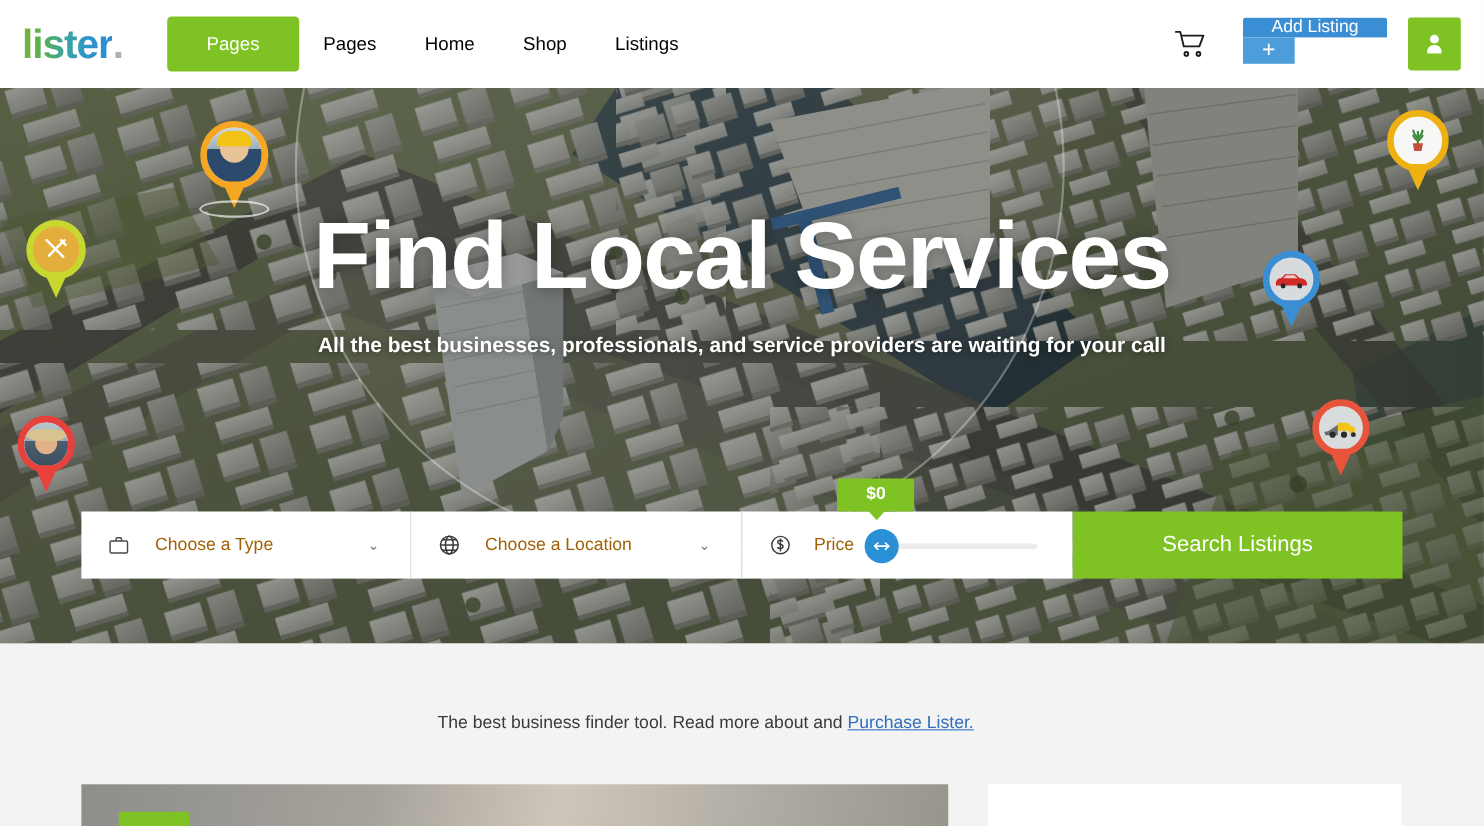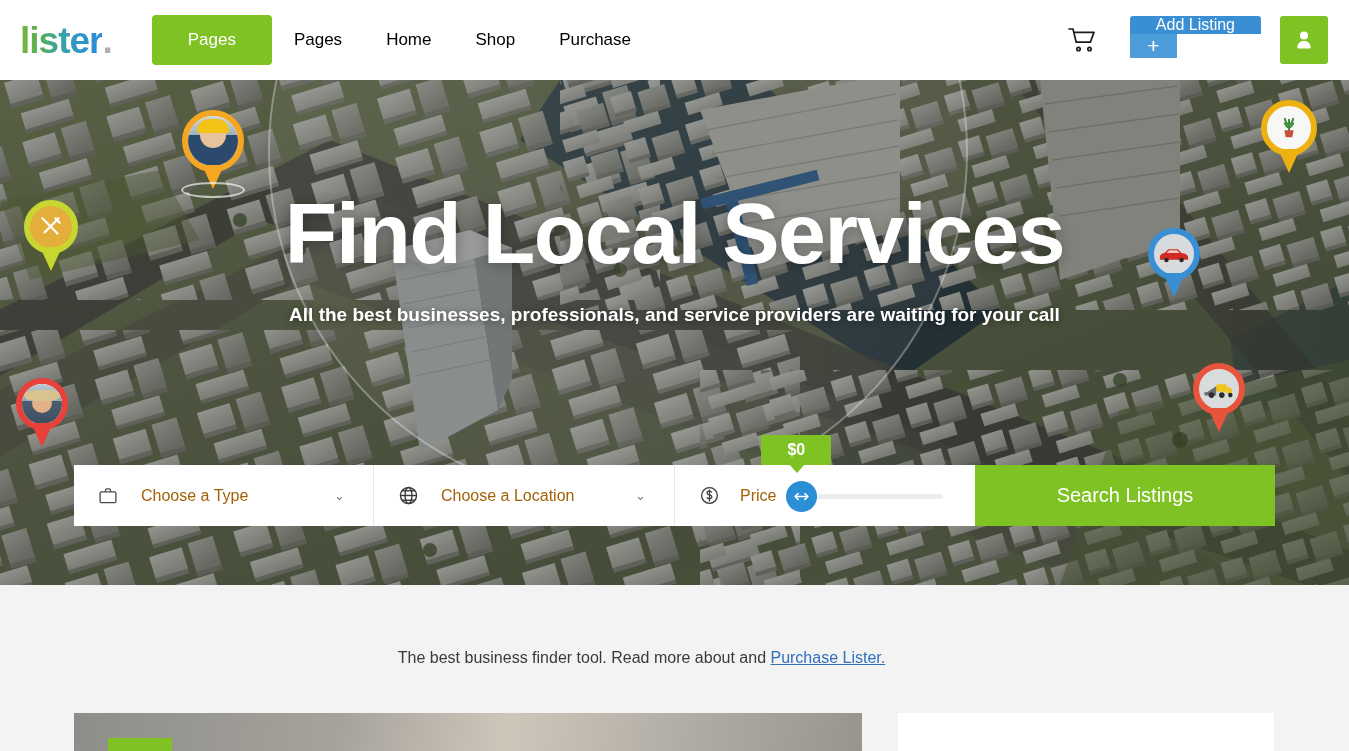--- a/index.html
+++ b/index.html
@@ -346,21 +346,21 @@
   <div class="logo">
     <span class="logo-text">lister</span>
       <span class="logo-dot">.</span>
   </div>
 
   <nav class="nav">
     <div class="nav-item active">Pages</div>
     <div class="nav-item">Pages</div>
     <div class="nav-item">Home</div>
     <div class="nav-item">Shop</div>
-    <div class="nav-item">Purchase</div>
+    <div class="nav-item">Listings</div>
   </nav>
 
   <div class="header-right">
 
     <div class="cart-btn">
       <svg class="cart-svg" width="30" height="26" viewBox="0 0 30 26" fill="none" stroke="#1b1b1b" stroke-width="1.7" stroke-linecap="round" stroke-linejoin="round">
         <path d="M1 2h4l3.2 13.2h14.1L26 5.4H7"></path>
         <circle cx="10.5" cy="22" r="1.7"></circle>
         <circle cx="21.5" cy="22" r="1.7"></circle>
       </svg>

